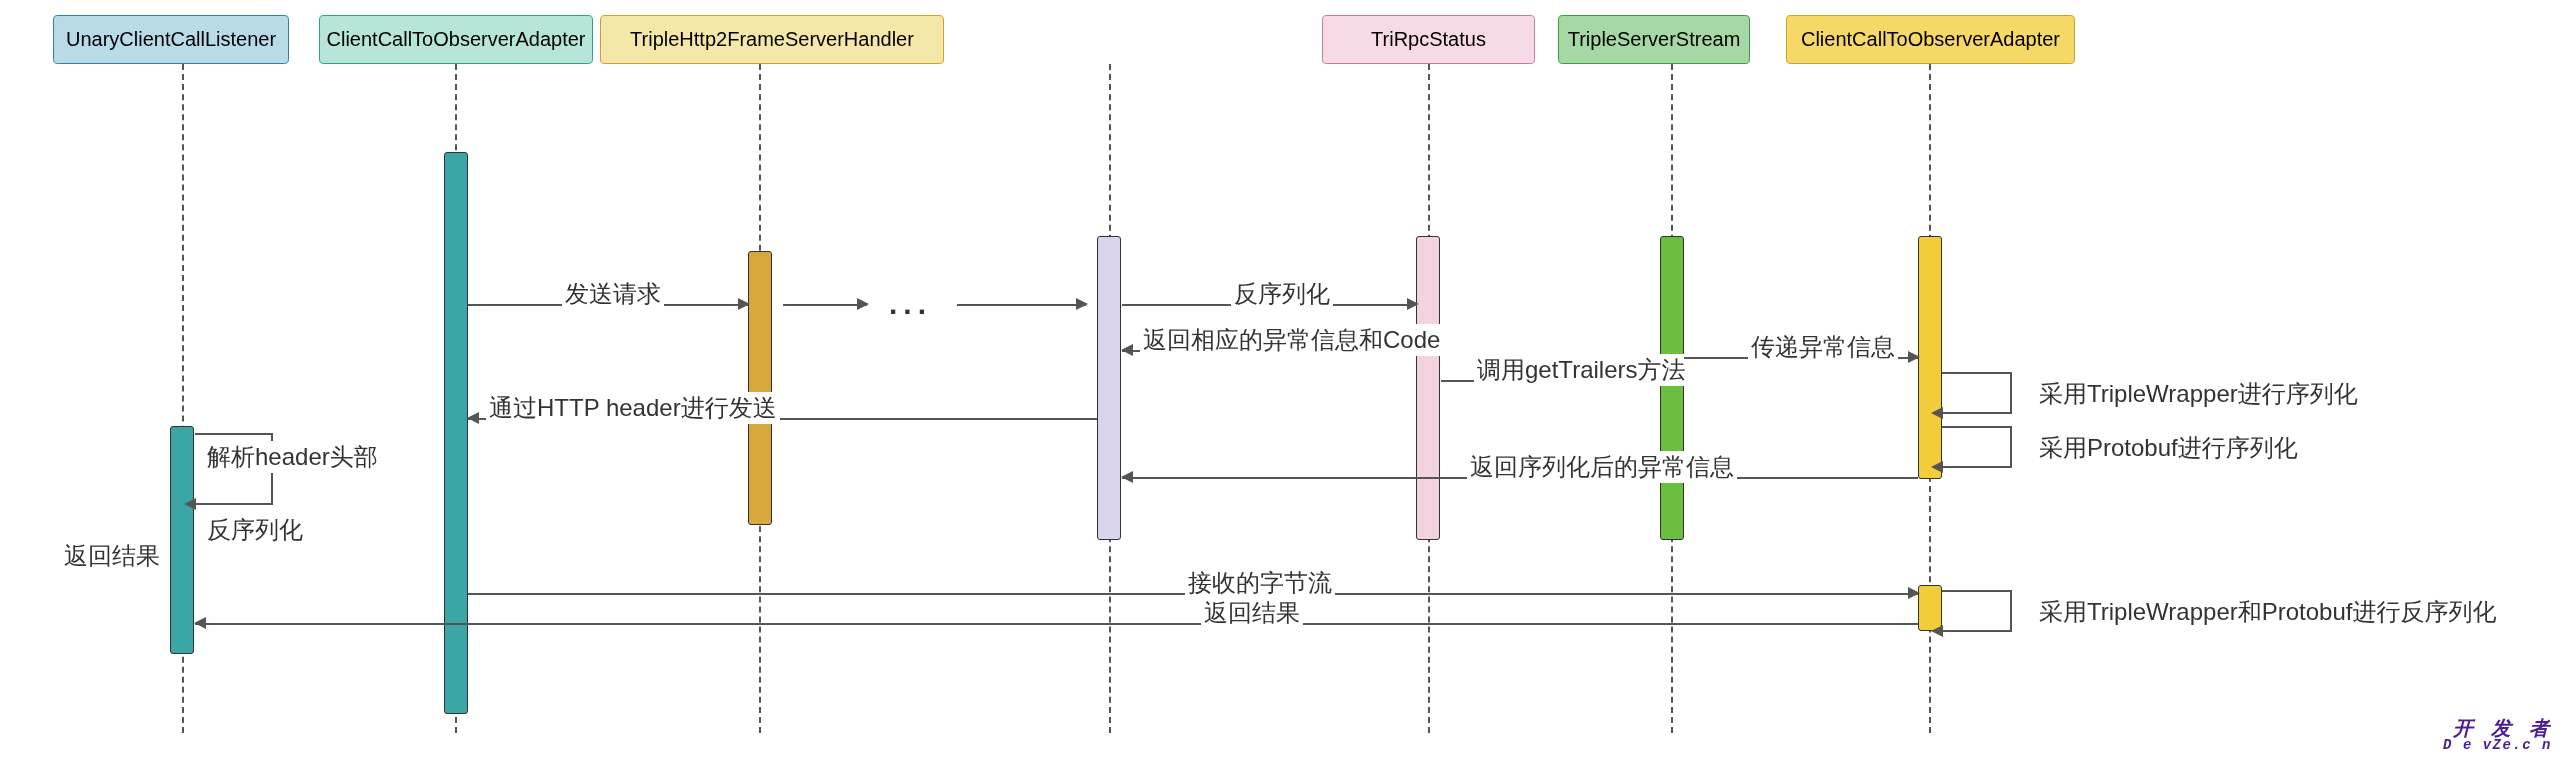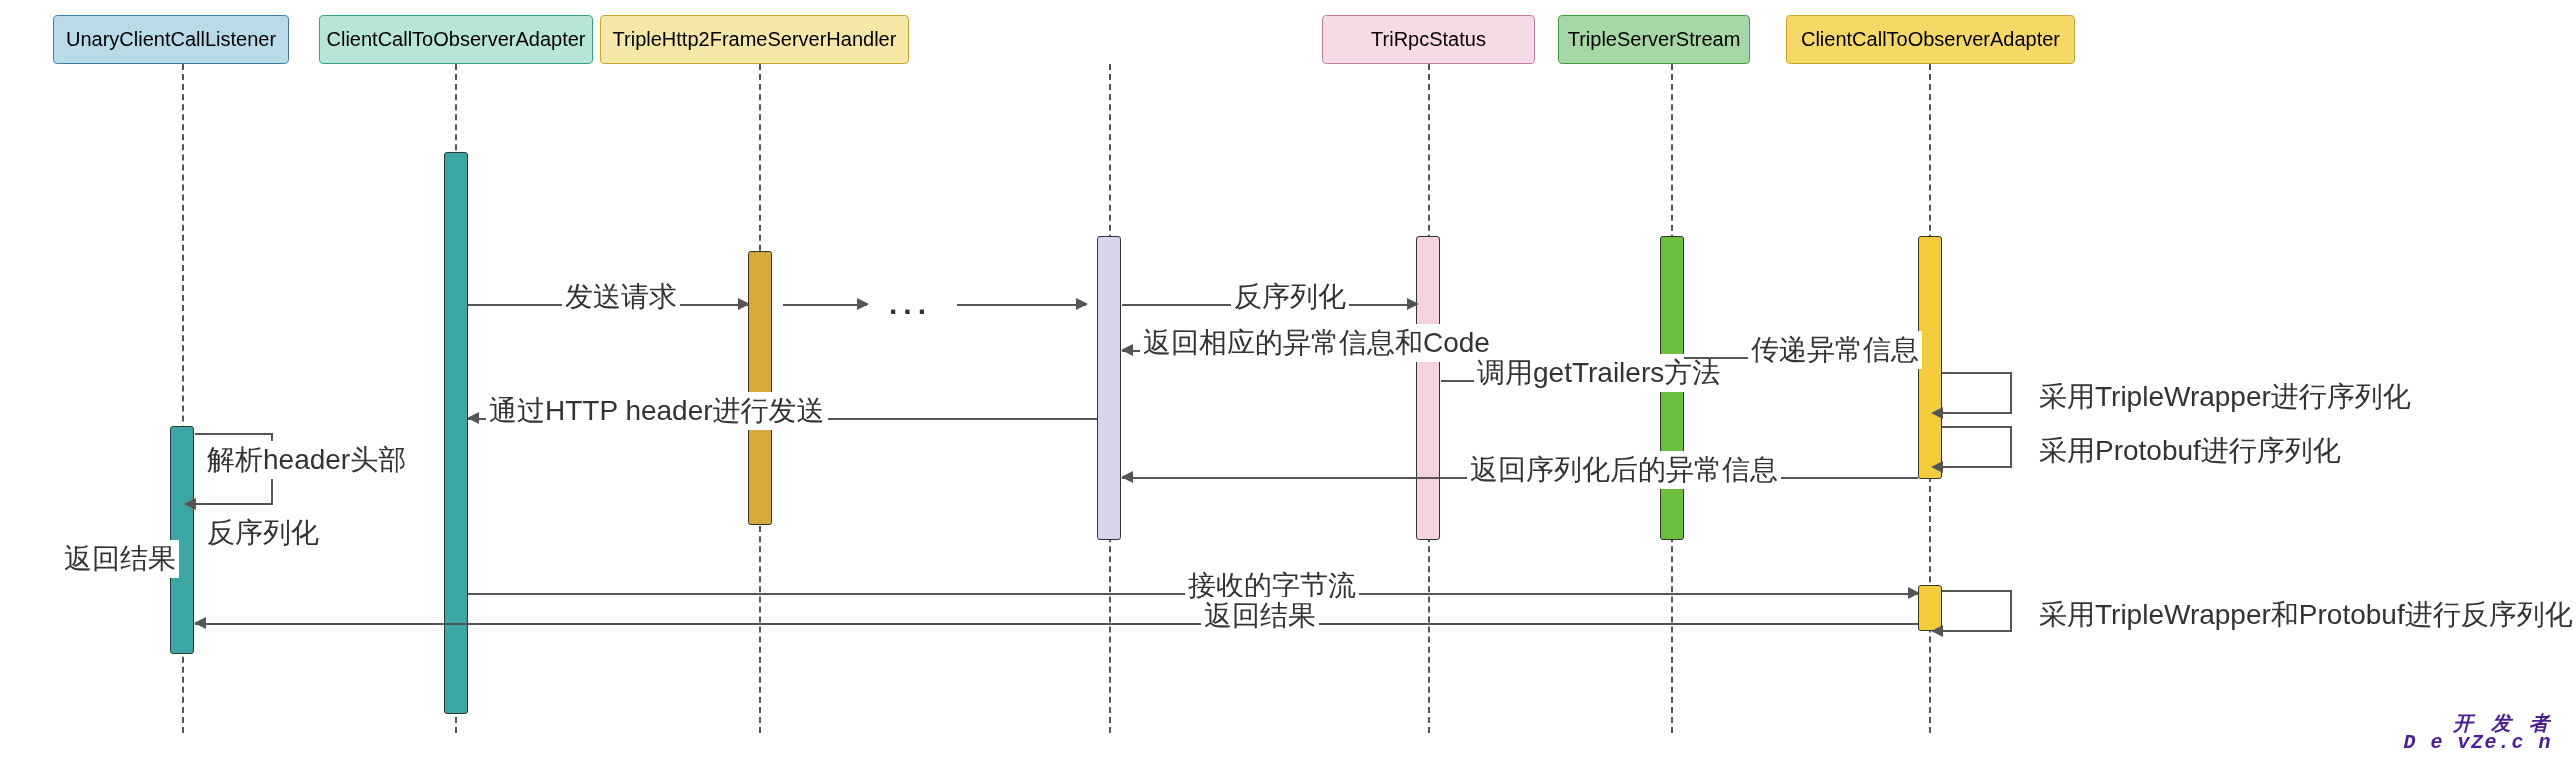--- a/index.html
+++ b/index.html
@@ -54,21 +54,21 @@
     position: absolute;
     top: -7.6px;
     width: 0; height: 0;
     border-top: 6.8px solid transparent;
     border-bottom: 6.8px solid transparent;
   }
   .msg.right::after  { right: -1.5px; border-left: 12px solid #555; }
   .msg.left::before  { left:  -1.5px; border-right:12px solid #555; }
   .lbl {
     position: absolute;
-    font-size: 28px;
+    font-size: 24px;
     color: #333;
     white-space: nowrap;
     background: #fff;
     padding: 0 3px;
   }
   .dots {
     position: absolute;
     font-size: 30px;
     font-weight: bold;
     color: #333;
@@ -104,21 +104,21 @@
   }
 </style>
 </head>
 <body>
 
 <div class="canvas" id="cv">
     <div class="participant" style="left: 53px; width: 236px; background: rgb(185, 219, 232); border-color: rgb(58, 124, 165);">UnaryClientCallListener</div>
     <div class="lifeline" style="left: 182px;"></div>
     <div class="participant" style="left: 319px; width: 274px; background: rgb(183, 229, 215); border-color: rgb(42, 161, 139);">ClientCallToObserverAdapter</div>
     <div class="lifeline" style="left: 455px;"></div>
-    <div class="participant" style="left: 600px; width: 309px; background: rgb(245, 231, 168); border-color: rgb(201, 162, 39);">TripleHttp2FrameServerHandler</div>
+    <div class="participant" style="left: 600px; width: 344px; background: rgb(245, 231, 168); border-color: rgb(201, 162, 39);">TripleHttp2FrameServerHandler</div>
     <div class="lifeline" style="left: 759px;"></div>
     <div class="lifeline" style="left: 1109px;"></div>
     <div class="participant" style="left: 1322px; width: 213px; background: rgb(246, 219, 230); border-color: rgb(198, 120, 158);">TriRpcStatus</div>
     <div class="lifeline" style="left: 1428px;"></div>
     <div class="participant" style="left: 1558px; width: 192px; background: rgb(166, 216, 166); border-color: rgb(63, 154, 63);">TripleServerStream</div>
     <div class="lifeline" style="left: 1671px;"></div>
     <div class="participant" style="left: 1786px; width: 289px; background: rgb(246, 216, 103); border-color: rgb(201, 162, 39);">ClientCallToObserverAdapter</div>
     <div class="lifeline" style="left: 1929px;"></div>
     <div class="activation" style="left: 444px; top: 152px; width: 24px; height: 562px; background: rgb(59, 166, 166);"></div>
     <div class="activation" style="left: 748px; top: 251px; width: 24px; height: 274px; background: rgb(215, 169, 60);"></div>
@@ -156,16 +156,16 @@
     <div class="loop" style="left: 1942px; top: 590px; width: 68px; height: 38px;"></div>
     <div class="lbl" style="left: 2036px; top: 596px;">采用TripleWrapper和Protobuf进行反序列化</div>
     <div style="position: absolute; left: 195px; top: 433px; width: 76px; height: 68px; border-top: 2.3px solid rgb(85, 85, 85); border-right: 2.3px solid rgb(85, 85, 85); border-bottom: 2.3px solid rgb(85, 85, 85);">
       <div style="position: absolute; left: -10.6px; bottom: -6.8px; width: 0px; height: 0px; border-top: 6.8px solid transparent; border-bottom: 6.8px solid transparent; border-right: 12px solid rgb(85, 85, 85);"></div>
     </div>
     <div class="lbl" style="left: 204px; top: 441px;">解析header头部</div>
     <div class="lbl" style="left: 204px; top: 514px;">反序列化</div>
     <div class="lbl" style="left: 61px; top: 540px;">返回结果</div>
     <div class="watermark">
       <div>开 发 者</div>
-      <div style="font-size: 20px; letter-spacing: 1.5px;">D e vZe.c n</div>
+      <div style="font-size: 14px; letter-spacing: 1.5px;">D e vZe.c n</div>
     </div>
   </div>
 
 
 </body></html>

